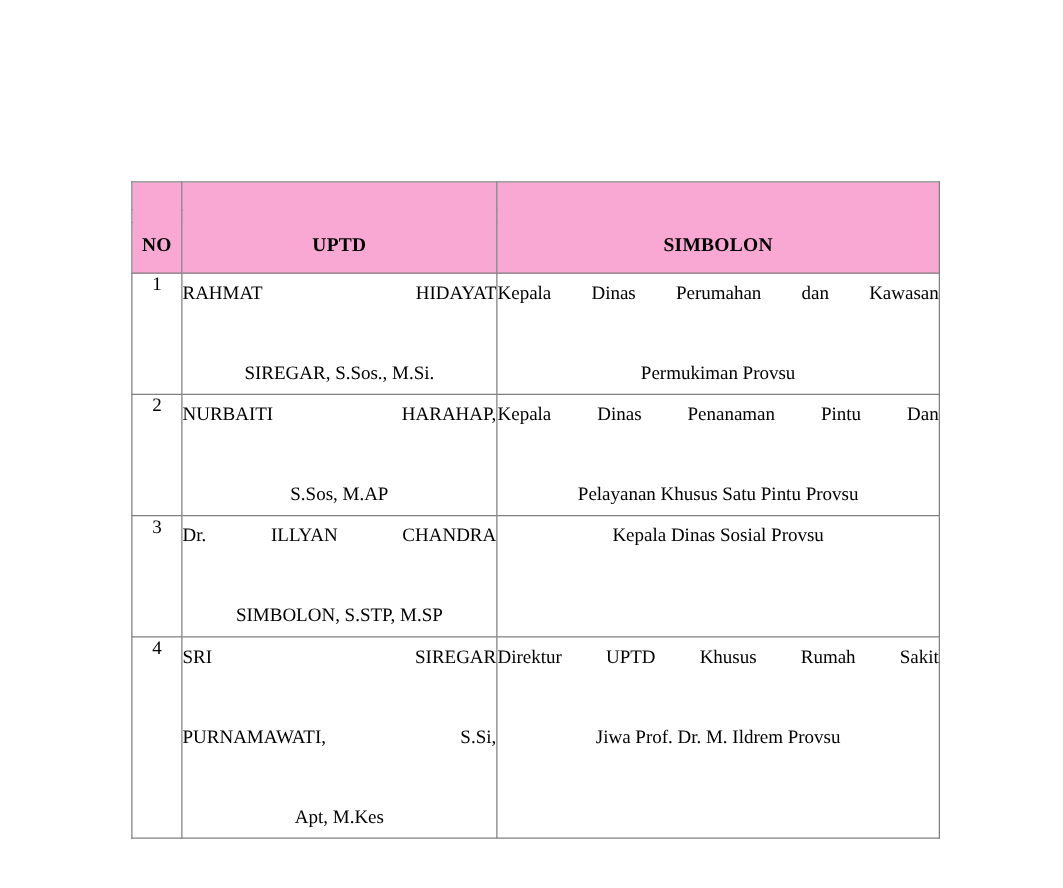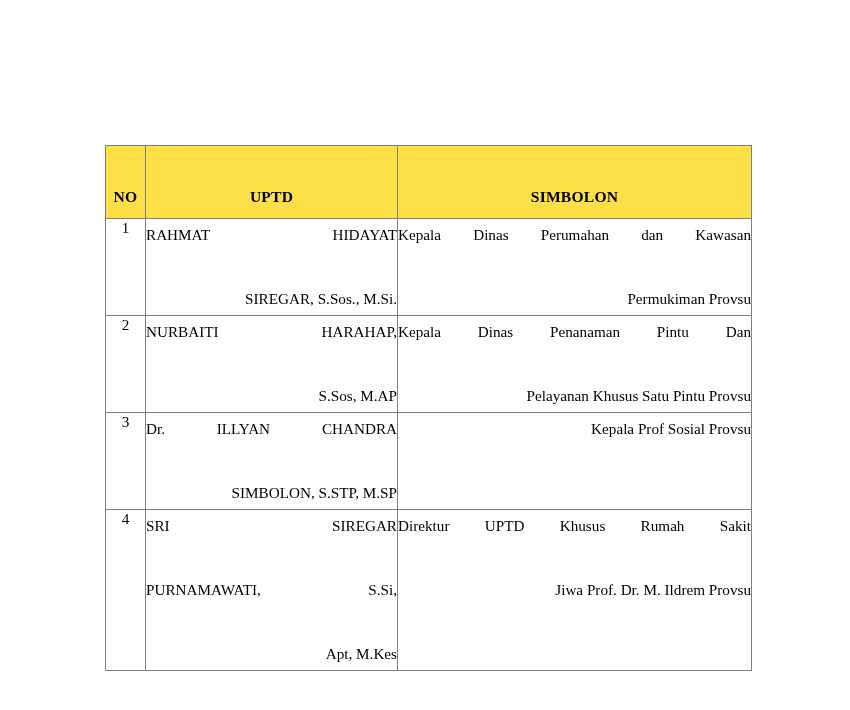--- a/index.html
+++ b/index.html
@@ -52,21 +52,21 @@
     padding: 0;
   }
 
   
   .col-no     { width: 40px; }
   .col-nama   { width: 252px; }
   .col-jab    { width: 354px; }
 
   
   .thead-row th {
-    background: #fde047;
+    background: #f9a8d4;
     height: 60px;
     vertical-align: bottom;
     text-align: center;
     font-weight: bold;
     font-size: 15.6px;
     padding-bottom: 12px;
     letter-spacing: 0.2px;
   }
 
   
@@ -88,21 +88,21 @@
     text-align: justify;
     text-justify: inter-word;
   }
   .row-cell-text .just-line.stretch:after {
     content: "";
     display: inline-block;
     width: 100%;
     height: 0;
   }
   .row-cell-text .just-line.flush {
-    text-align: right;
+    text-align: center;
   }
 
   .r1 td { height: 92px; }
   .r2 td { height: 94px; }
   .r3 td { height: 89px; }
   .r4 td { height: 97px; }
 </style>
 </head>
 <body>
 
@@ -153,21 +153,21 @@
         </td>
       </tr>
 
       <tr class="r3">
         <td class="row-cell-no">3</td>
         <td class="row-cell-text">
           <span class="just-line stretch">Dr. ILLYAN CHANDRA</span>
           <span class="just-line flush">SIMBOLON, S.STP, M.SP</span>
         </td>
         <td class="row-cell-text">
-          <span class="just-line flush">Kepala Prof Sosial  Provsu</span>
+          <span class="just-line flush">Kepala Dinas Sosial  Provsu</span>
         </td>
       </tr>
 
       <tr class="r4">
         <td class="row-cell-no">4</td>
         <td class="row-cell-text">
           <span class="just-line stretch">SRI SIREGAR</span>
           <span class="just-line stretch">PURNAMAWATI, S.Si,</span>
           <span class="just-line flush">Apt, M.Kes</span>
         </td>

